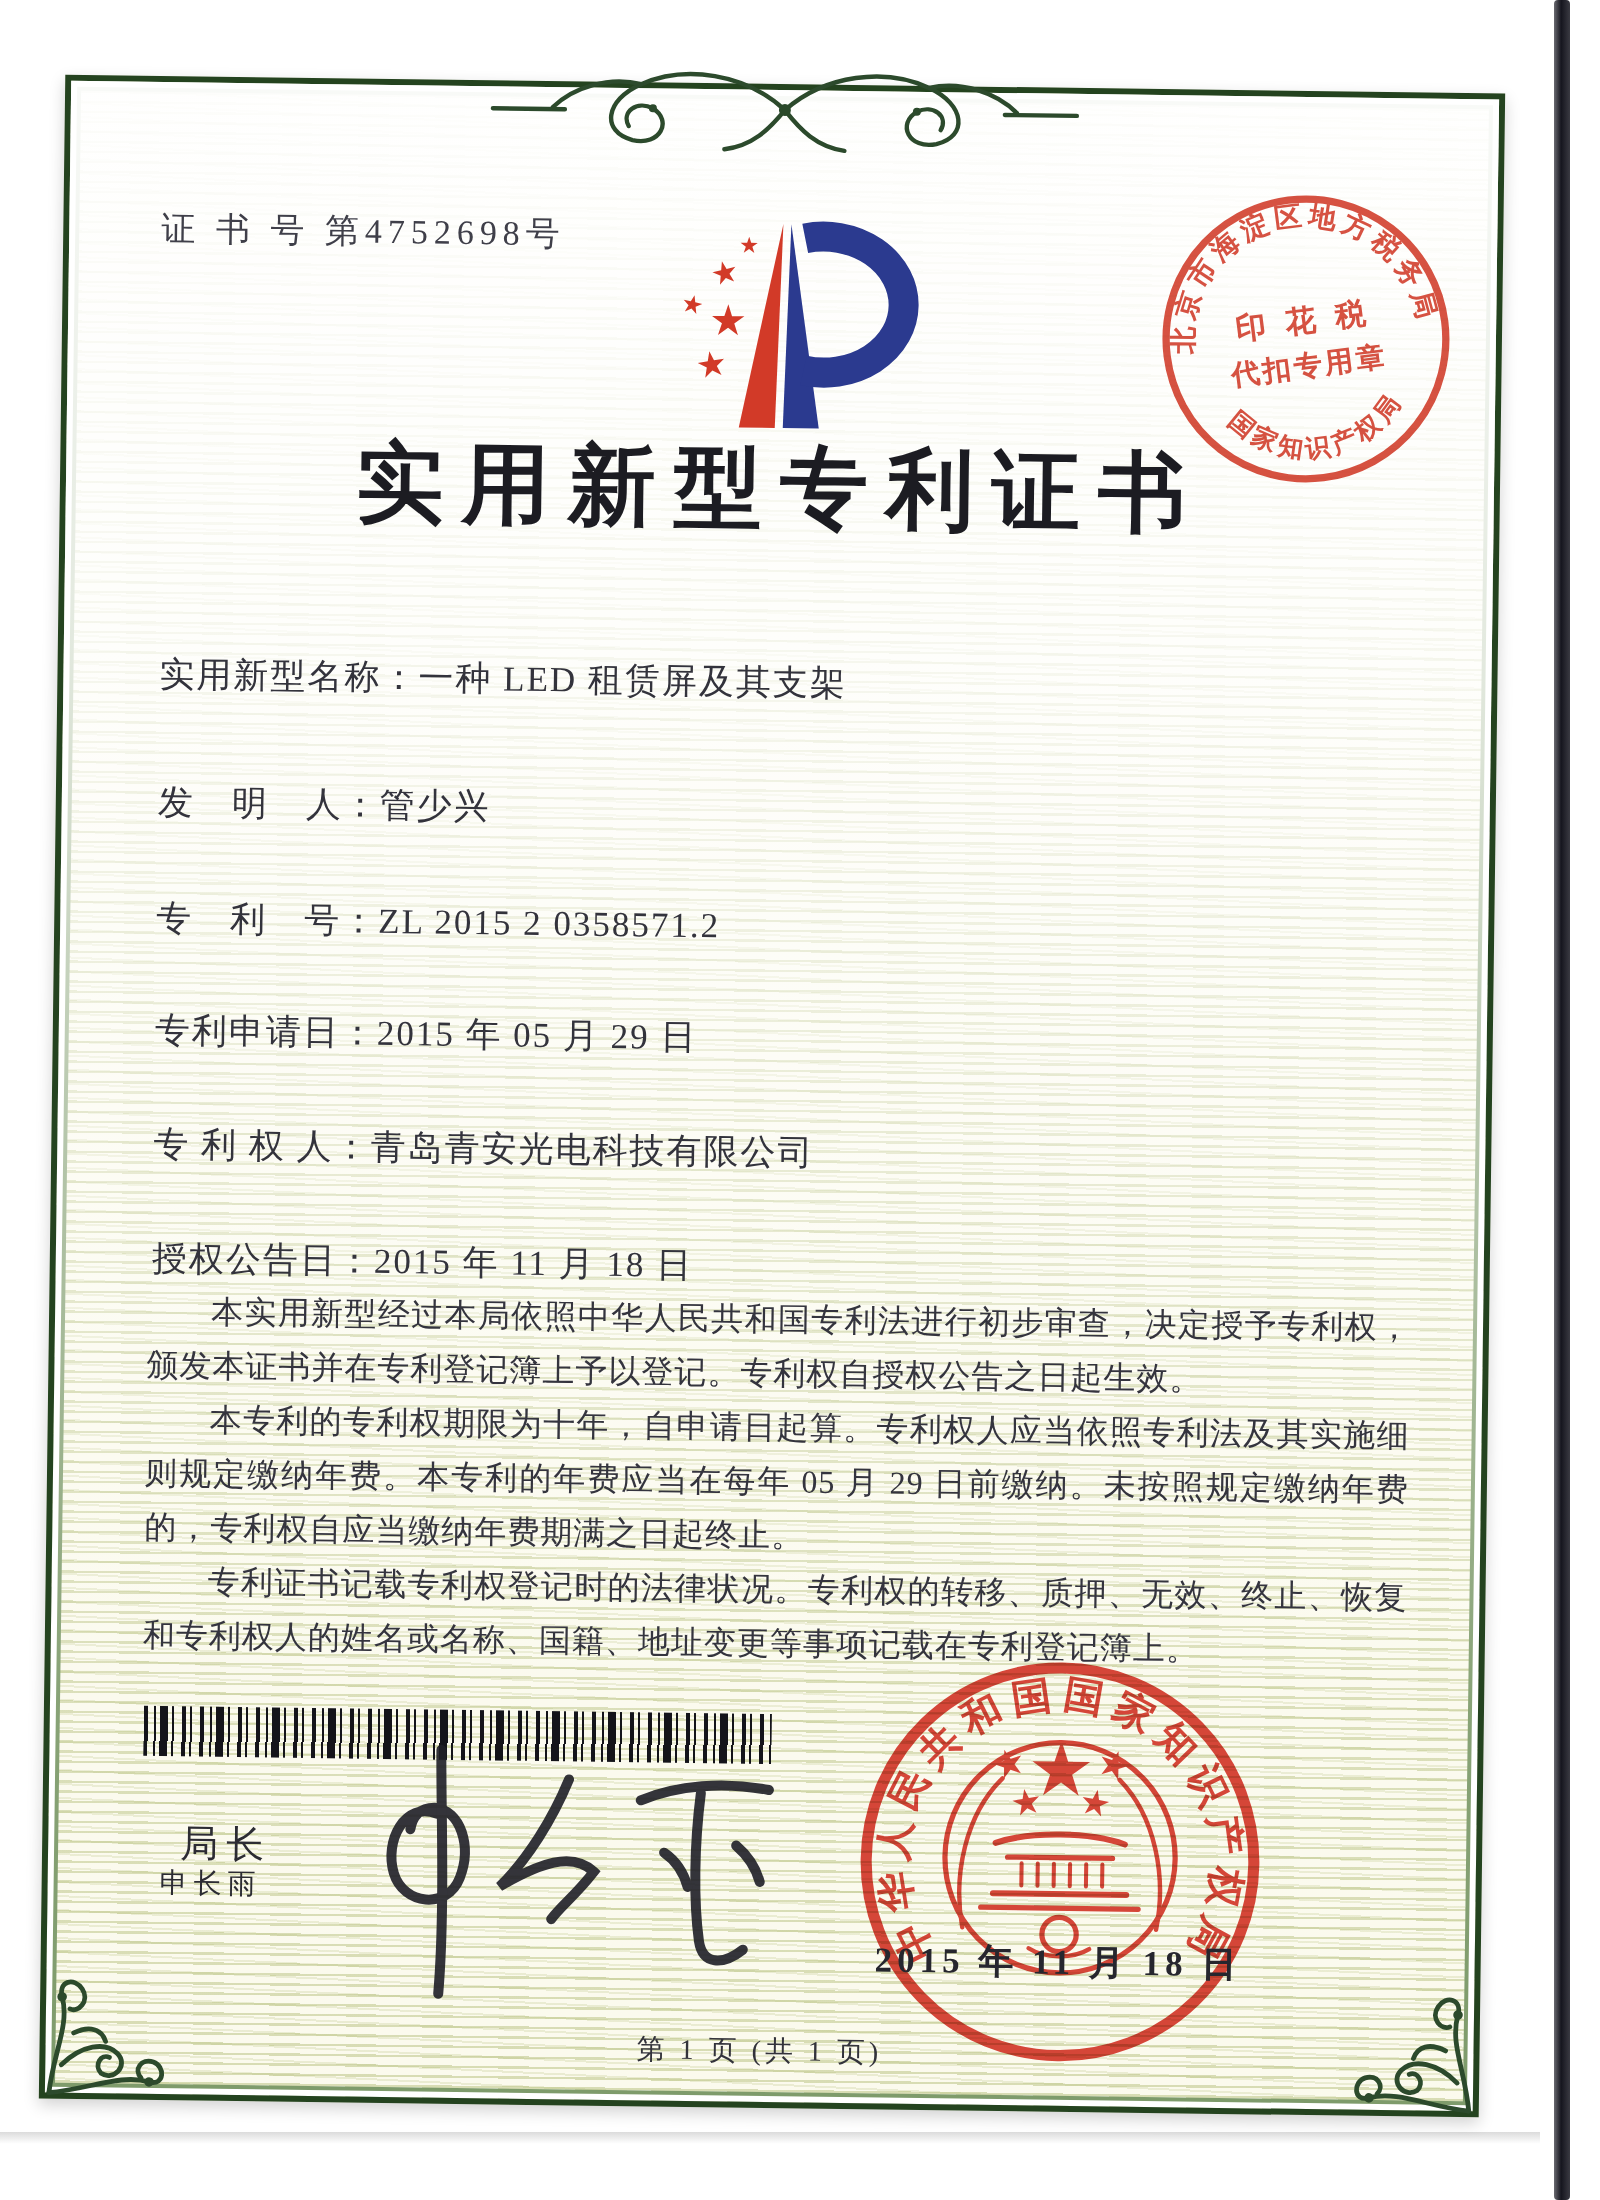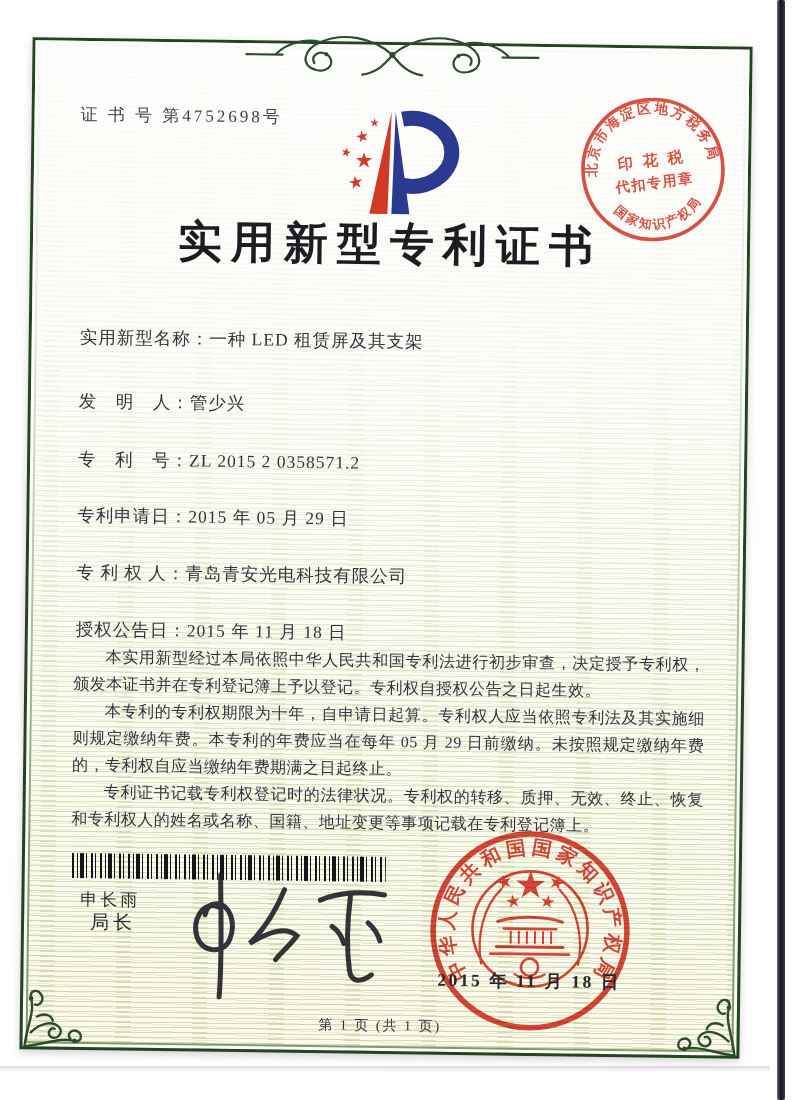--- a/index.html
+++ b/index.html
@@ -65,21 +65,21 @@
       #14141a 0 2px,transparent 2px 5px,
       #14141a 5px 6px,transparent 6px 8px,
       #14141a 8px 12px,transparent 12px 14px,
       #14141a 14px 15px,transparent 15px 19px,
       #14141a 19px 21px,transparent 21px 23px,
       #14141a 23px 24px,transparent 24px 28px);
   }
   
   .signer-title{left:66px;top:856px;font-size:19px;color:#2c2c33;letter-spacing:4px;
     font-family:"Liberation Sans","DejaVu Sans",sans-serif;margin-top:12px;}
-  .signer-name{left:56px;top:847px;font-size:17px;color:#2c2c33;letter-spacing:3px;
+  .signer-name{left:56px;top:892px;font-size:14px;color:#2c2c33;letter-spacing:3px;
     font-family:Liberation Mono, monospace;}
   .signature{left:160px;top:826px;width:230px;height:135px;}
   
   .seal{left:400px;top:778px;width:212px;height:212px;opacity:.92;mix-blend-mode:multiply;}
   .seal-date{
     left:414px;top:922px;z-index:3;font-size:17.5px;font-weight:600;
     color:#26262e;letter-spacing:2.5px;white-space:nowrap;
   }
   .footer{
     left:50%;top:972px;transform:translateX(-50%);

